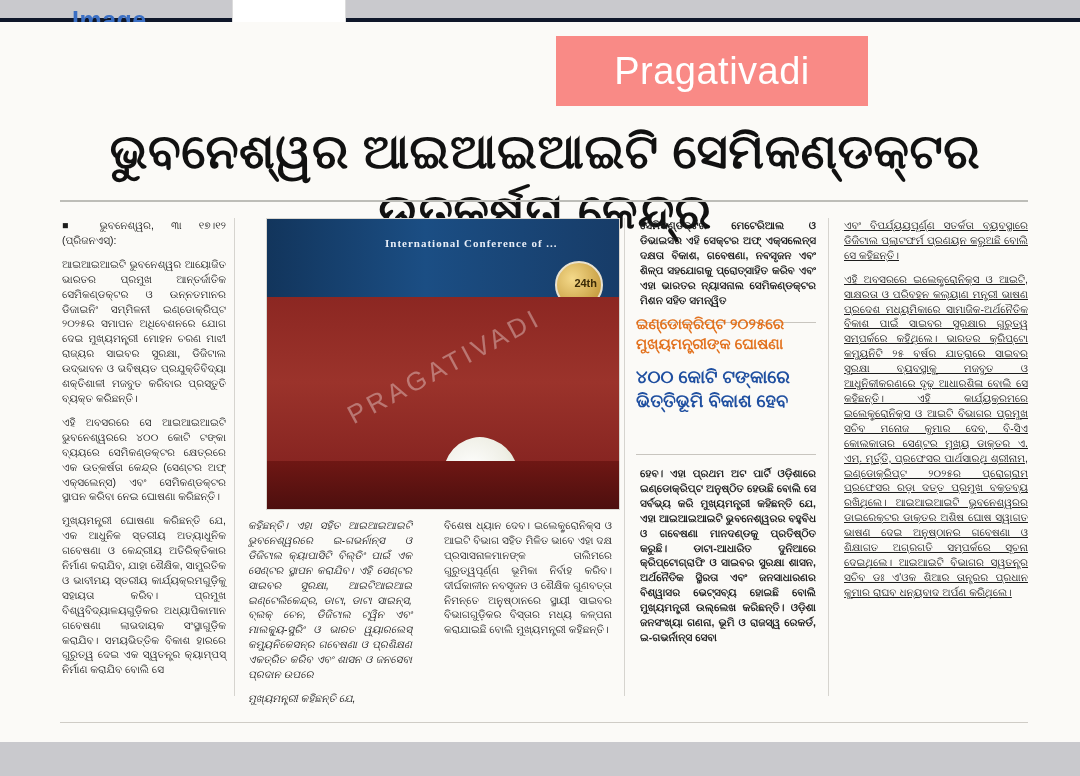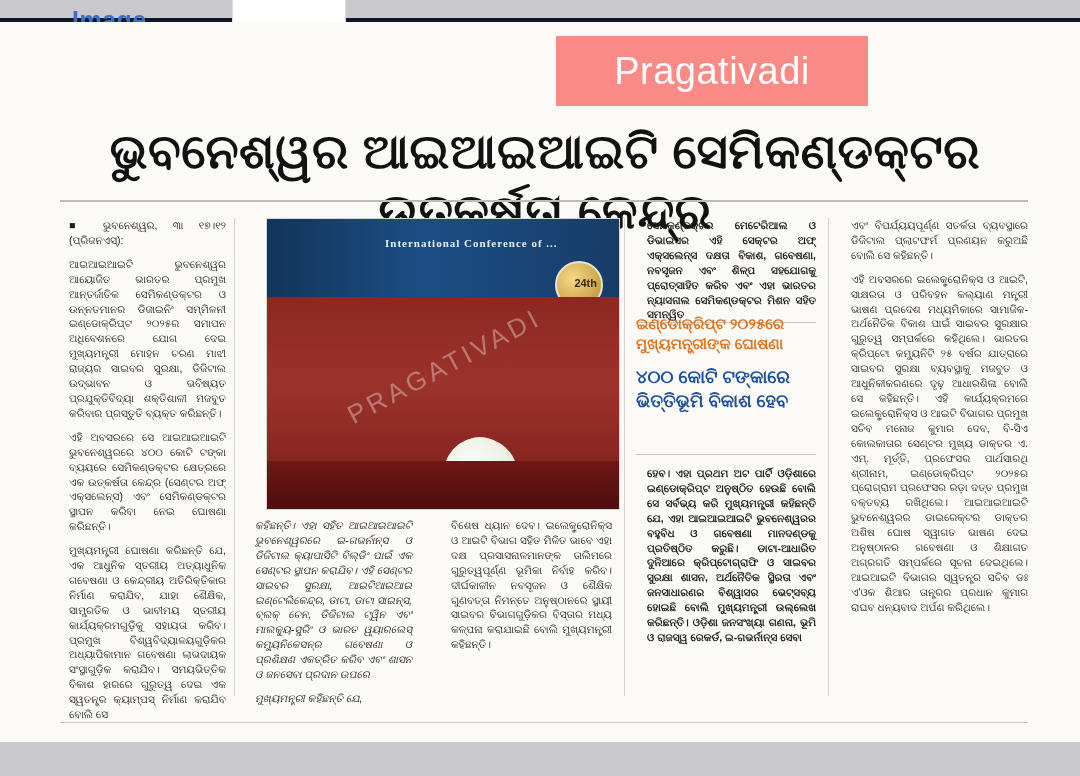--- a/index.html
+++ b/index.html
@@ -105,26 +105,26 @@
     width: 970px; height: 500px;
   }
   .col {
     position: absolute;
     top: 0;
     font-size: 10.5px;
     line-height: 1.42;
     color: #1d1d1d;
     text-align: justify;
   }
-  .col p { margin: 0 0 9px 11px; }
+  .col p { margin: 0 0 9px 4px; }
 
   .col1 { left: 0;   width: 168px; }
   .col2 { left: 186px; width: 168px; }
   .col3 { left: 578px; width: 180px; font-weight: bold; }
-  .col4 { left: 782px; width: 188px; }
+  .col4 { left: 782px; width: 188px; text-decoration: underline; }
 
   .vrule { position: absolute; top: 0; width: 1px; height: 478px; background: #d6d4cf; }
   .vr1 { left: 176px; }
   .vr2 { left: 566px; }
   .vr3 { left: 770px; }
 
   
   .photo {
     position: absolute;
     left: 208px; top: 0;

